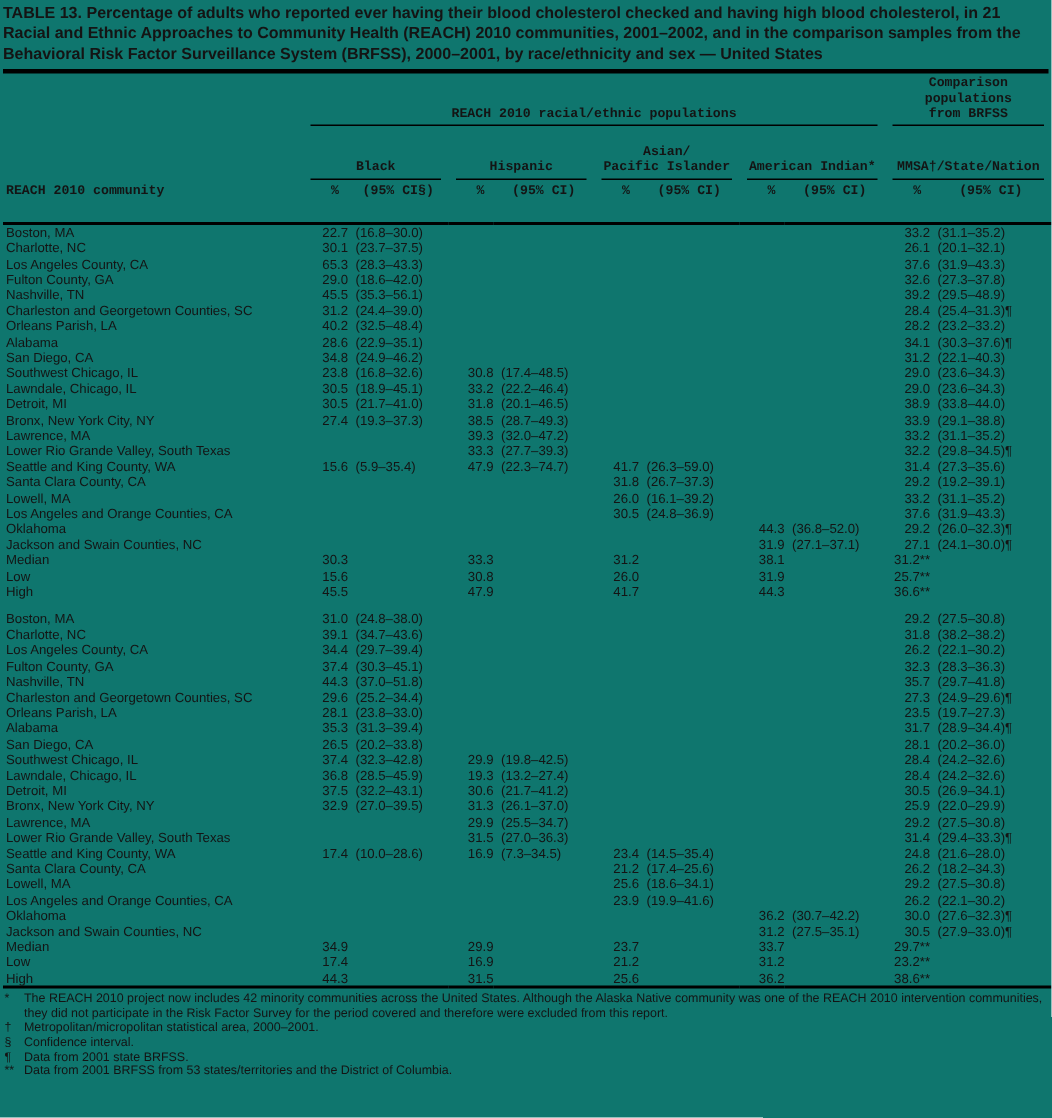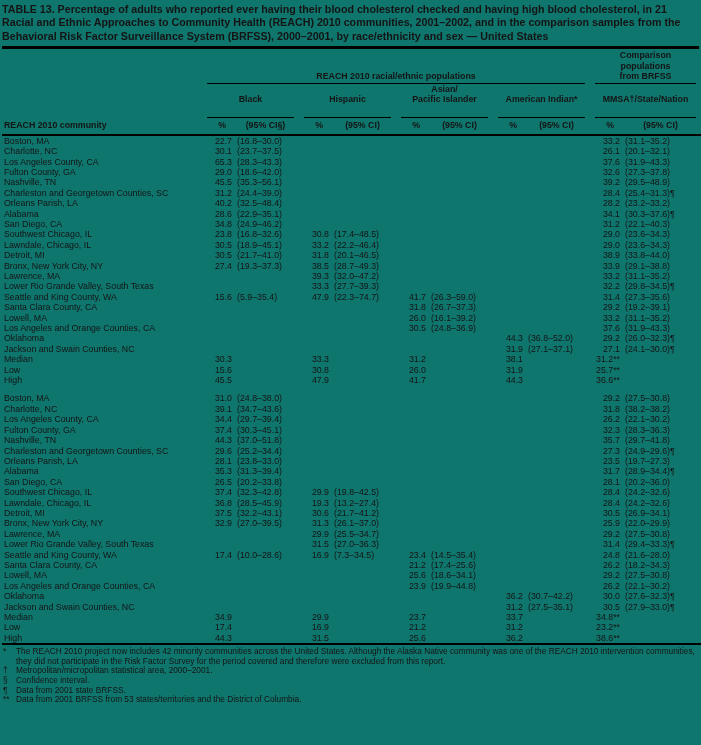--- a/index.html
+++ b/index.html
@@ -8,27 +8,27 @@
     font-family:"Liberation Sans", sans-serif;
     color:#141414; background:#0f766e; padding:3px 2px 0 2px; overflow:hidden;
   }
   .title {
     font-weight:bold; font-size:10.7px; line-height:13.4px;
     border-bottom:3px solid #000; padding-bottom:3px;
   }
   table { border-collapse:collapse; width:699px; table-layout:fixed; margin-top:1px; }
   thead { border-bottom:2.5px solid #000; }
   table { border-bottom:2.5px solid #000; }
-  th { font-weight:bold; font-size:8.8px; padding:0; vertical-align:bottom; }
+  th { font-weight:bold; font-size:8.8px; padding:0; vertical-align:bottom;font-family:Liberation Mono, monospace; }
   .h1 th, .h2 th { text-align:center; }
   .u { border-bottom:1px solid #000; padding-bottom:1px; margin:0 5px; }
   .pre { white-space:pre-line; }
   .h1 .u, .h2 .u { line-height:10.5px; }
-  .h2 th .u { padding-bottom:12px; }
-  .h3 th { padding-top:2px; padding-bottom:4px; line-height:10px; }
+  .h2 th .u { padding-bottom:2px;margin-top:12px; }
+  .h3 th { padding-top:2px; padding-bottom:16px; line-height:10px; }
   .community-h { text-align:left; padding-left:2px; }
   .pct-h { text-align:right; padding-right:6px; }
   .ci-h { text-align:center; }
   td { font-size:8.8px; line-height:10.4px; padding:0; vertical-align:bottom;
        white-space:nowrap; overflow:visible; }
   td.community { text-align:left; padding-left:2px; }
   td.pct { text-align:right; }
   td.ci { text-align:left; padding-left:5px; }
   tr.section td { font-weight:bold; padding-top:2px; }
   tr.spacer td { height:8px; }
@@ -652,21 +652,21 @@
           <td class="pct">29.2</td>
           <td class="ci">(27.5–30.8)</td>
         </tr>
         <tr>
           <td class="community">Los Angeles and Orange Counties, CA</td>
           <td class="pct"></td>
           <td class="ci"></td>
           <td class="pct"></td>
           <td class="ci"></td>
           <td class="pct">23.9</td>
-          <td class="ci">(19.9–44.8)</td>
+          <td class="ci">(19.9–41.6)</td>
           <td class="pct"></td>
           <td class="ci"></td>
           <td class="pct">26.2</td>
           <td class="ci">(22.1–30.2)</td>
         </tr>
         <tr>
           <td class="community">Oklahoma</td>
           <td class="pct"></td>
           <td class="ci"></td>
           <td class="pct"></td>
@@ -694,21 +694,21 @@
         <tr>
           <td class="community">Median</td>
           <td class="pct">34.9</td>
           <td class="ci"></td>
           <td class="pct">29.9</td>
           <td class="ci"></td>
           <td class="pct">23.7</td>
           <td class="ci"></td>
           <td class="pct">33.7</td>
           <td class="ci"></td>
-          <td class="pct">34.8**</td>
+          <td class="pct">29.7**</td>
           <td class="ci"></td>
         </tr>
         <tr>
           <td class="community">Low</td>
           <td class="pct">17.4</td>
           <td class="ci"></td>
           <td class="pct">16.9</td>
           <td class="ci"></td>
           <td class="pct">21.2</td>
           <td class="ci"></td>

